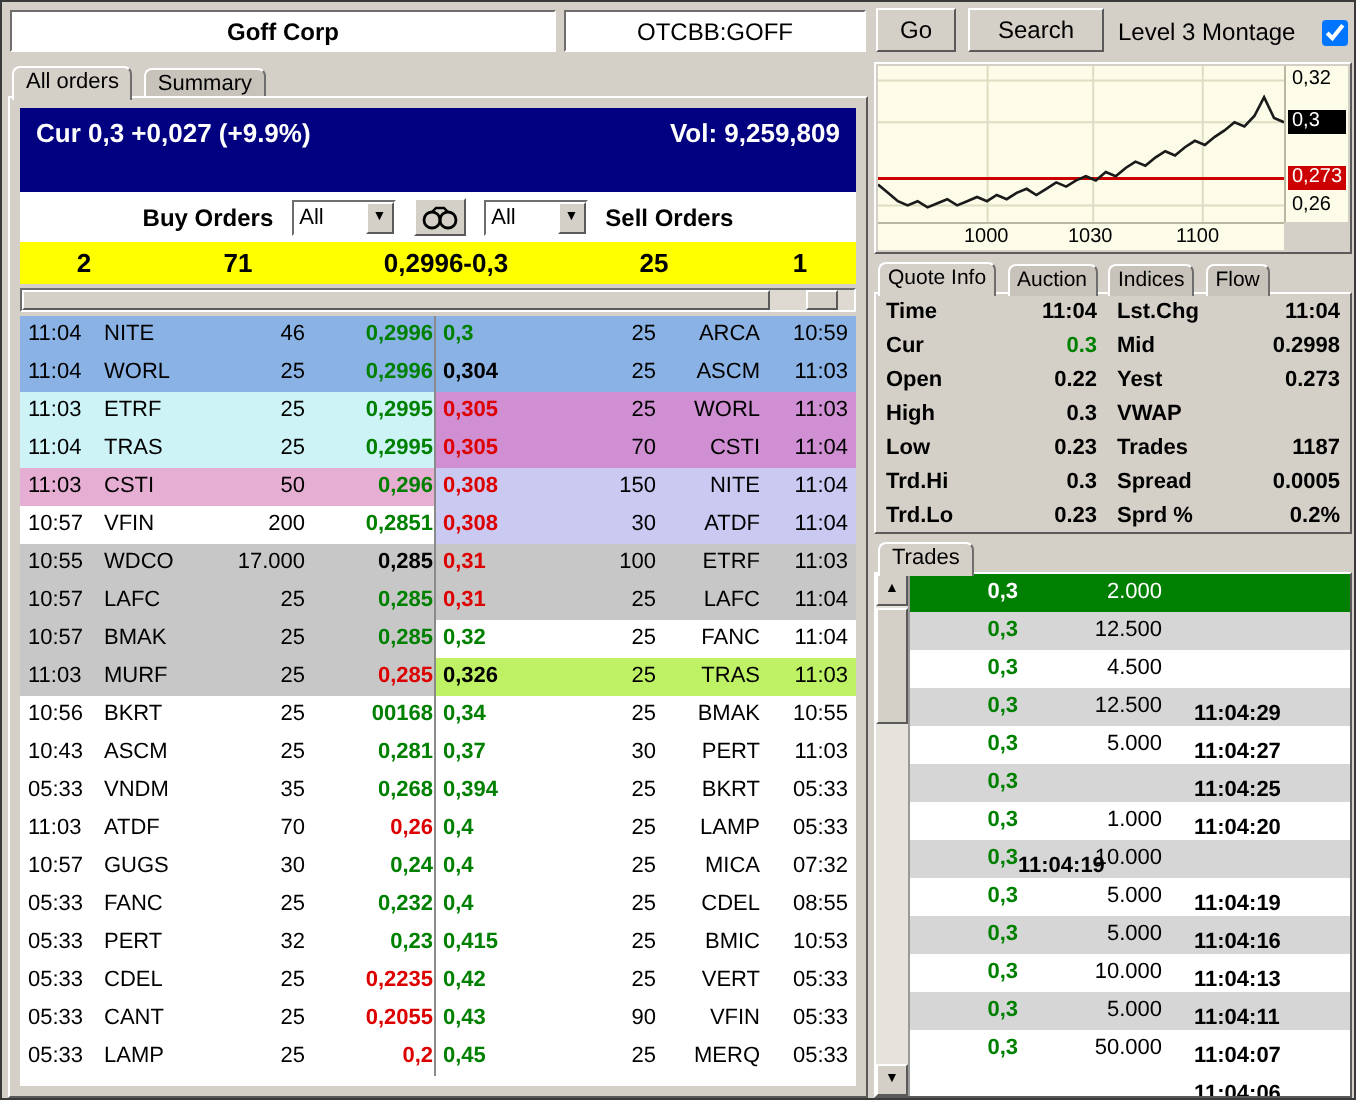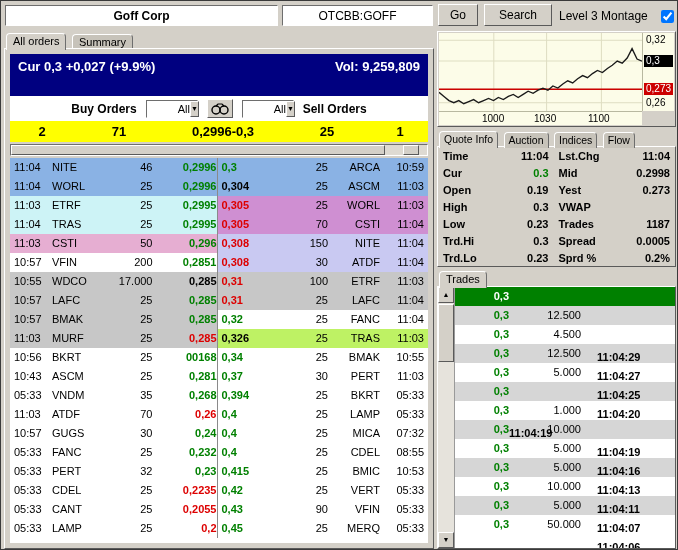--- a/index.html
+++ b/index.html
@@ -27,21 +27,21 @@
   .lbody{position:absolute;left:0;top:17px;right:0;bottom:0;background:#d4d0c8;
          border:1px solid;border-color:#ffffff #5a5a5a #5a5a5a #ffffff;padding:5px;
          display:flex;flex-direction:column;}
   .navy{height:42px;background:#000080;color:#fff;font-weight:bold;font-size:13px;
         padding:5px 8px;display:flex;justify-content:space-between;flex:none;gap:28px;}
   .filterrow{height:25px;background:#fff;display:flex;align-items:center;justify-content:center;
              gap:9px;font-size:12px;flex:none;}
   .blbl{font-weight:bold;}
   .dd{display:inline-flex;width:52px;height:18px;background:#fff;border:1px solid;
       border-color:#6e6e6e #fff #fff #6e6e6e;font-size:11px;align-items:center;}
-  .dd span.val{flex:1;padding-left:3px;margin-left:28px;}
+  .dd span.val{flex:1;padding-left:3px;}
   .dd .dbtn{width:14px;height:16px;background:#d4d0c8;border:1px solid;
             border-color:#fff #5a5a5a #5a5a5a #fff;font-size:7px;text-align:center;line-height:14px;}
   .iconbtn{width:26px;height:19px;background:#d4d0c8;border:1px solid;
            border-color:#fff #5a5a5a #5a5a5a #fff;display:flex;align-items:center;justify-content:center;}
   .yellowrow{height:21px;background:#ffff00;display:flex;align-items:center;font-weight:bold;
              font-size:13px;flex:none;}
   .y1{width:64px;text-align:center;} .y2{width:90px;text-align:center;}
   .ymid{flex:1;text-align:center;} .y3{width:90px;text-align:center;} .y4{width:56px;text-align:center;}
   .hscroll{height:12px;margin-top:2px;background:#dedad2;border:1px solid;
            border-color:#6e6e6e #fff #fff #6e6e6e;position:relative;flex:none;}
@@ -479,21 +479,21 @@
           <span class="qv">11:04</span>
         </div>
         <div class="qrow">
           <span class="ql">Cur</span>
           <span class="qv" style="color:#008000">0.3</span>
           <span class="ql2">Mid</span>
           <span class="qv">0.2998</span>
         </div>
         <div class="qrow">
           <span class="ql">Open</span>
-          <span class="qv">0.19</span>
+          <span class="qv">0.22</span>
           <span class="ql2">Yest</span>
           <span class="qv">0.273</span>
         </div>
         <div class="qrow">
           <span class="ql">High</span>
           <span class="qv">0.3</span>
           <span class="ql2">VWAP</span>
           <span class="qv"></span>
         </div>
         <div class="qrow">
@@ -520,20 +520,21 @@
     </div>
     <div class="tpanel">
       <div class="vscroll">
         <div class="varr up">▲</div>
         <div class="vthumb"></div>
         <div class="varr dn">▼</div>
       </div>
       <div class="trows">
           <div class="trow hl">
             <span class="tp" style="color:#ffffff">0,3</span>
+            <span class="ts">2.000</span>
             <span class="tt">11:04:38</span>
           </div>
           <div class="trow alt">
             <span class="tp" style="color:#008000">0,3</span>
             <span class="ts">12.500</span>
             <span class="tt">11:04:29</span>
           </div>
           <div class="trow">
             <span class="tp" style="color:#008000">0,3</span>
             <span class="ts">4.500</span>

